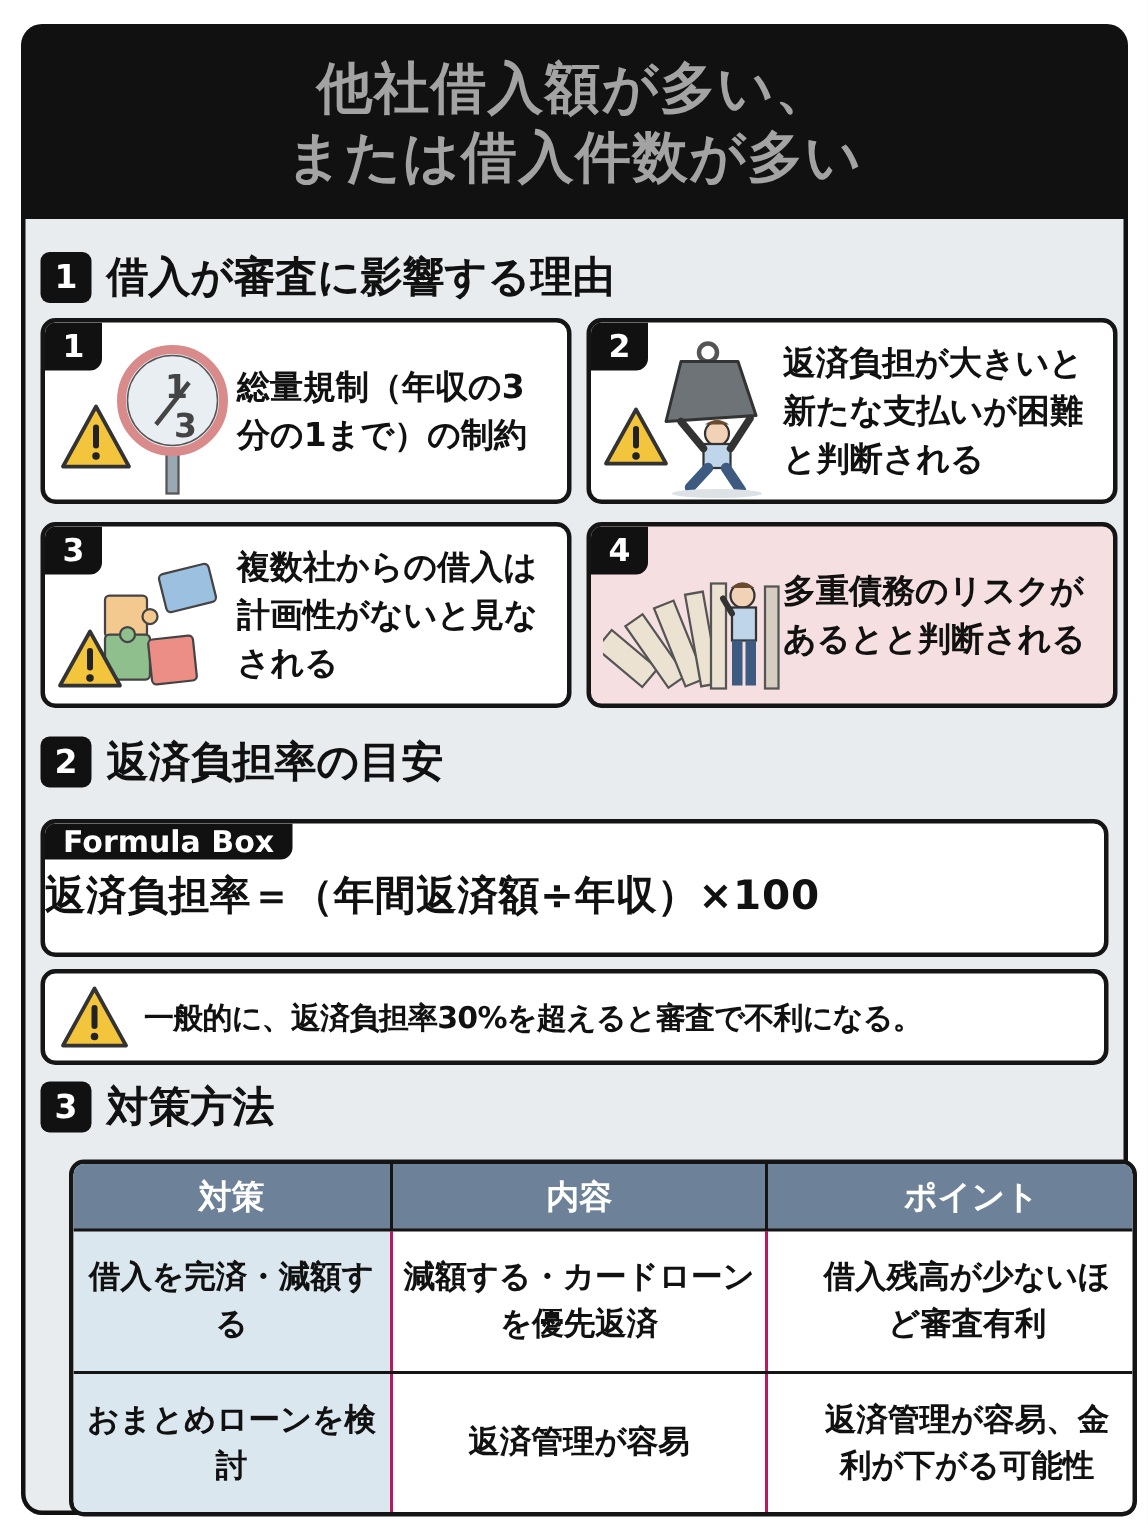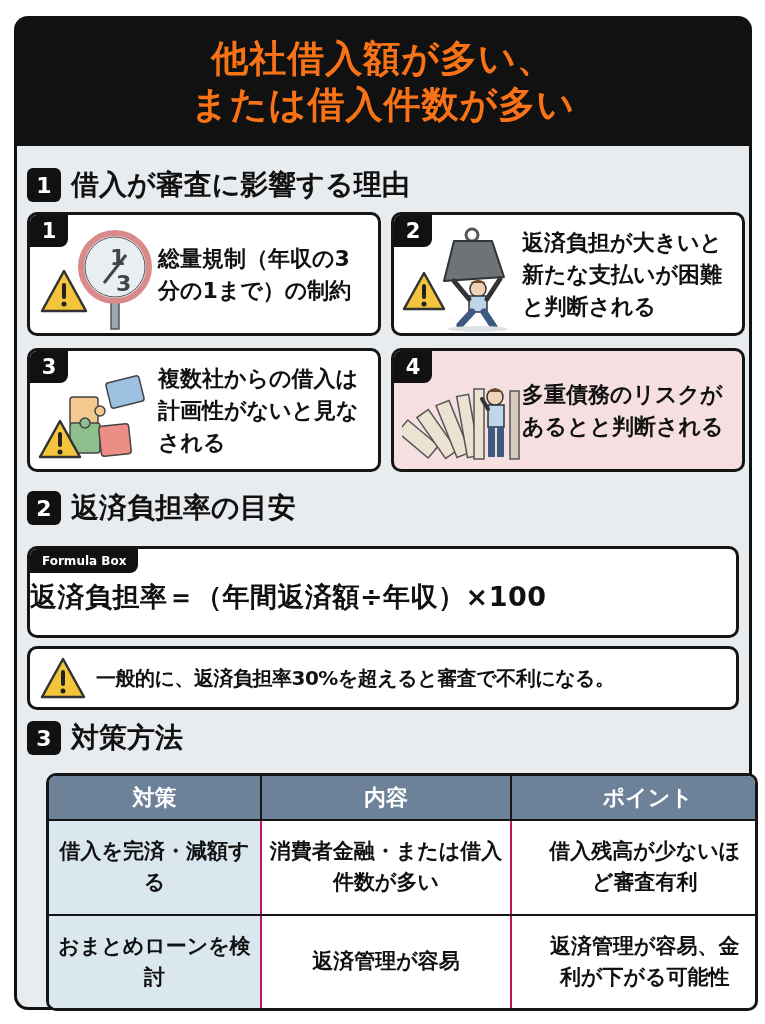--- a/index.html
+++ b/index.html
@@ -5,21 +5,21 @@
   * { box-sizing: border-box; margin: 0; padding: 0; }
   html, body { width: 765px; height: 1024px; background: #ffffff; overflow: hidden; }
   body { font-family: "DejaVu Sans", "Liberation Sans", sans-serif; color: #111; position: relative; }
 
   .frame {
     position: absolute; left: 14px; top: 16px; width: 738px; height: 994px;
     background: #111; border-radius: 14px; padding: 3px;
   }
   .header {
     height: 126px; display: flex; flex-direction: column; align-items: center; justify-content: center;
-    color: #f97316; font-weight: bold; font-size: 37px; line-height: 46px; letter-spacing: 1px;
+    color: #a3a3a3; font-weight: bold; font-size: 37px; line-height: 46px; letter-spacing: 1px;
   }
   .body {
     position: absolute; left: 3px; top: 130px; right: 3px; bottom: 3px;
     background: #e9ecef; border-radius: 0 0 11px 11px;
   }
   .sec-title {
     position: absolute; left: 10px; display: flex; align-items: center; gap: 10px;
     font-size: 28px; font-weight: bold; color: #111;
   }
   .sec-num {
@@ -42,21 +42,21 @@
     position: absolute; left: 128px; top: 10px; right: 8px; bottom: 8px;
     display: flex; align-items: center; font-size: 22px; font-weight: bold; line-height: 32px;
   }
 
   .formula {
     position: absolute; left: 10px; top: 400px; width: 712px; height: 92px;
     background: #fff; border: 3px solid #151515; border-radius: 10px; overflow: hidden;
   }
   .formula-tag {
     position: absolute; left: 0; top: 0; height: 24px; padding: 0 12px; background: #111; color: #fff;
-    font-size: 12px; font-weight: bold; display: flex; align-items: center; border-radius: 0 0 8px 0;
+    font-size: 20px; font-weight: bold; display: flex; align-items: center; border-radius: 0 0 8px 0;
   }
   .formula-text {
     position: absolute; left: 0; right: 0; top: 30px; text-align: left;
     font-size: 27px; font-weight: bold; letter-spacing: 0.5px;
   }
 
   .warn-box {
     position: absolute; left: 10px; top: 500px; width: 712px; height: 64px;
     background: #fff; border: 3px solid #151515; border-radius: 10px;
     display: flex; align-items: center; padding-left: 10px; gap: 10px;
@@ -225,21 +225,21 @@
         <thead>
           <tr>
             <th>対策</th>
             <th>内容</th>
             <th>ポイント</th>
           </tr>
         </thead>
         <tbody>
           <tr>
             <td class="first">借入を完済・減額する</td>
-            <td>消費者金融・または借入件数が多い</td>
+            <td>減額する・カードローンを優先返済</td>
             <td>借入残高が少ないほど審査有利</td>
           </tr>
           <tr>
             <td class="first">おまとめローンを検討</td>
             <td>返済管理が容易</td>
             <td>返済管理が容易、金利が下がる可能性</td>
           </tr>
         </tbody>
       </table>
     </div>

